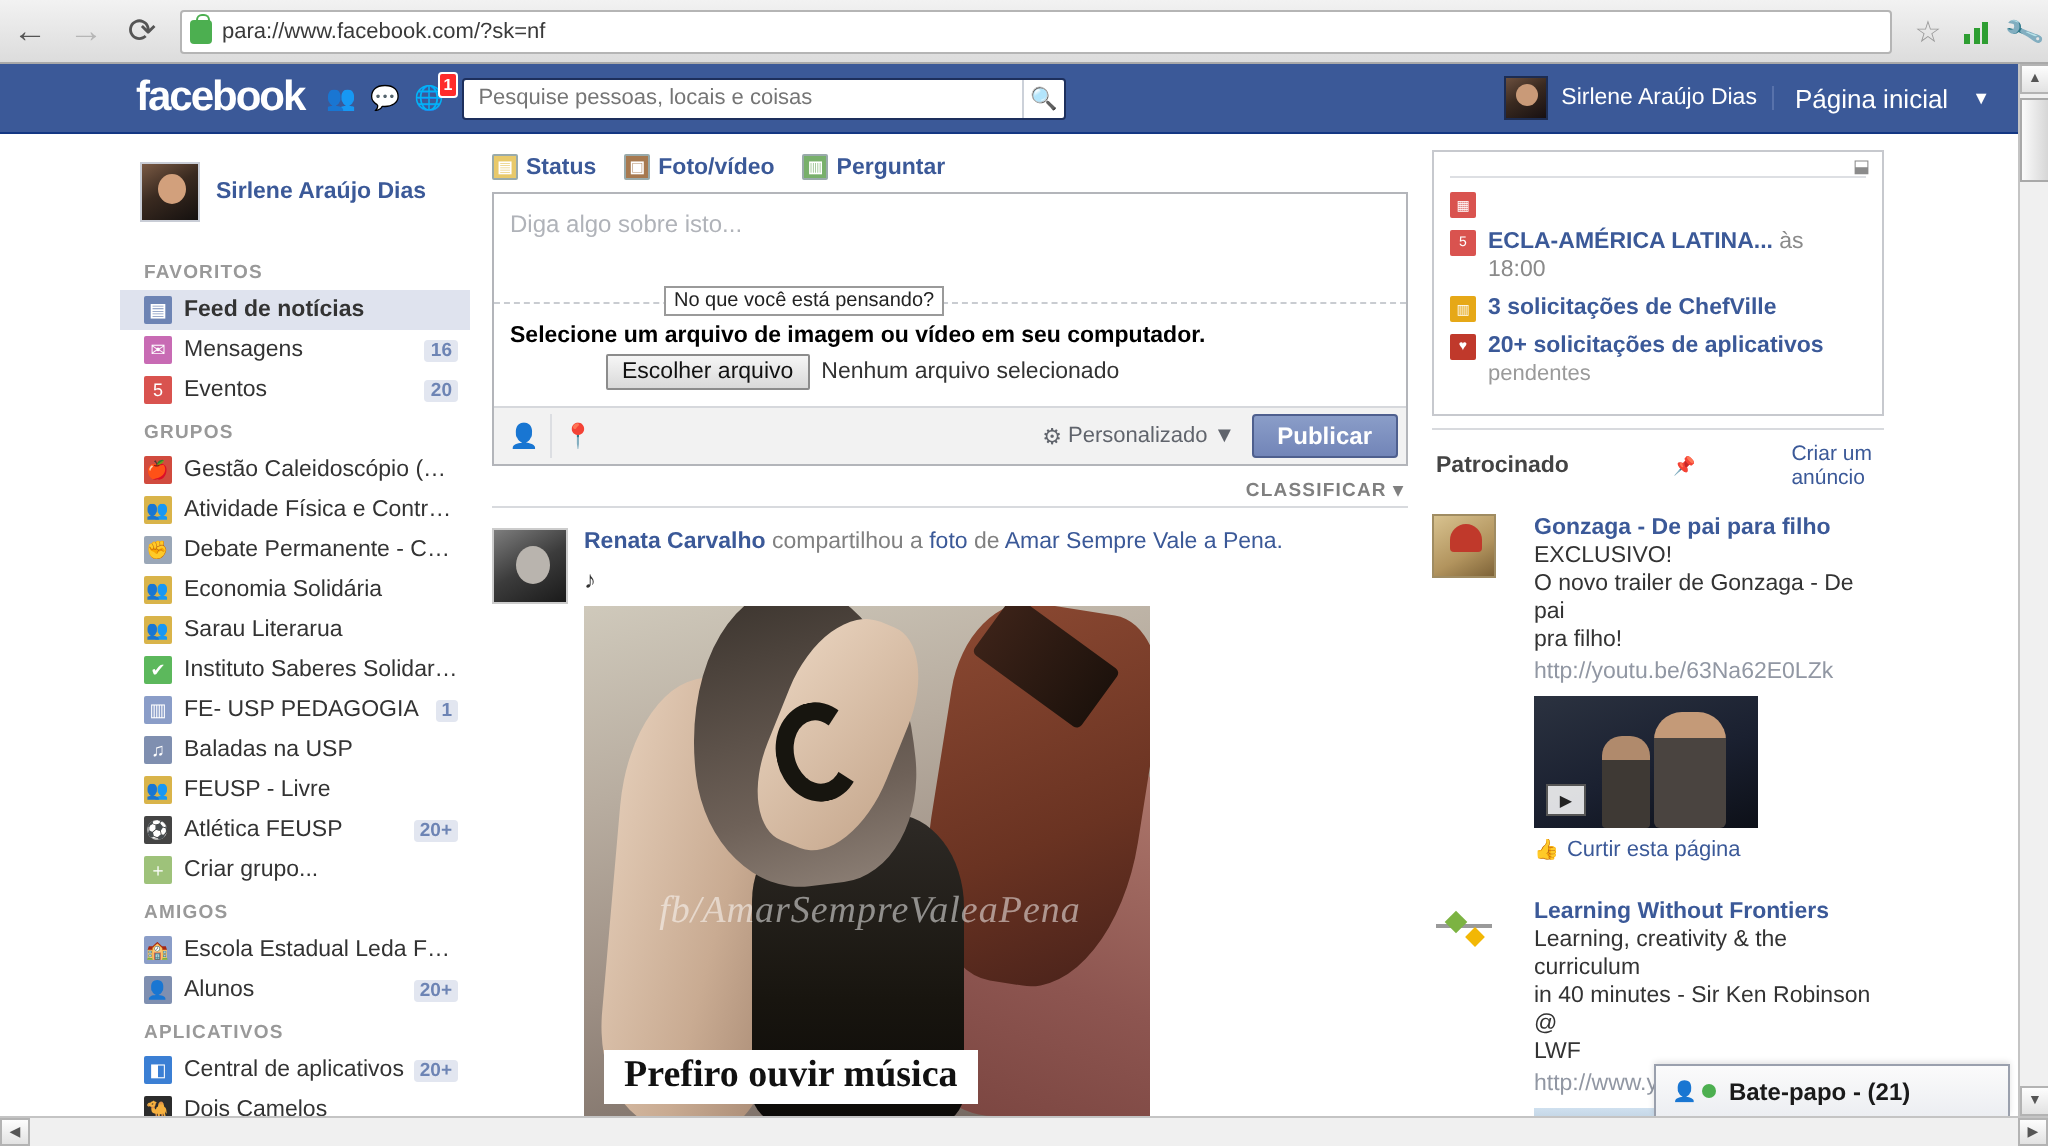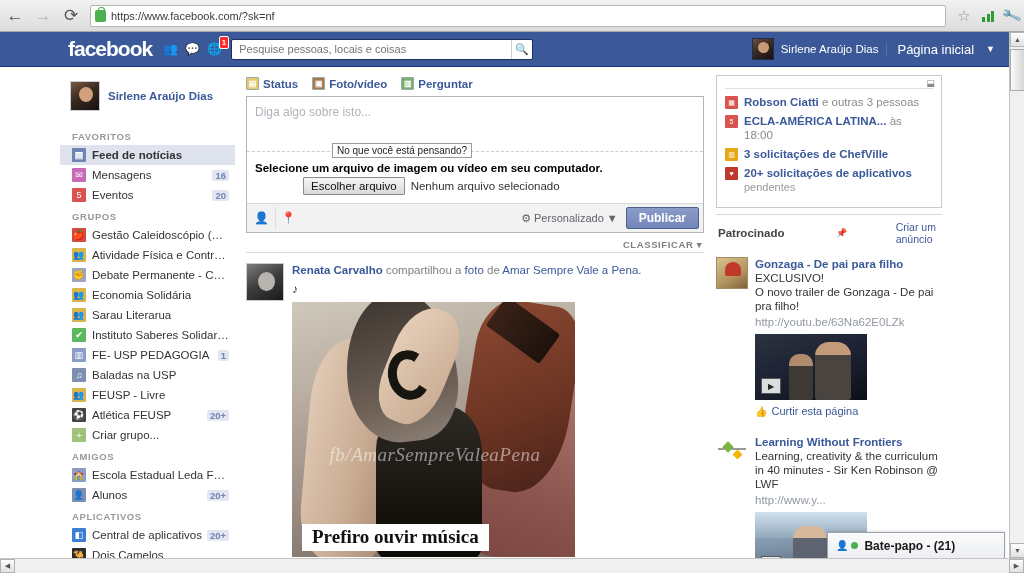--- a/index.html
+++ b/index.html
@@ -339,21 +339,21 @@
   .tk-sub { font-size: 11px; color: #9a9a9a; }
 
   #sponsored-head {
     display: flex; align-items: center; border-top: 1px solid #d8dade;
     margin-top: 6px; padding: 6px 2px 4px 2px; gap: 48px;
   }
   #sponsored-title { font-size: 11.5px; font-weight: bold; color: #444; }
   #sponsored-pin { font-size: 9px; color: #8a8a8a; margin-left: 4px; }
   #sponsored-link { margin-left: auto; font-size: 10.5px; color: #3b5998; cursor: pointer; }
 
-  .ad { display: flex; padding: 8px 0 10px 0; }
+  .ad { display: flex; padding: 8px 0 10px 0; gap: 12px; }
   .ad-logo { width: 32px; height: 32px; flex: none; margin-right: 7px; }
   .ad-body { flex: 1; }
   .ad-title { font-size: 11.5px; font-weight: bold; color: #3b5998; cursor: pointer;
               line-height: 14px; }
   .ad-text { font-size: 11.5px; color: #333; line-height: 14px; }
   .ad-url { font-size: 11.5px; color: #9197a3; line-height: 15px; padding-top: 2px; }
   .ad-thumb {
     width: 112px; height: 66px; margin-top: 4px; position: relative;
     cursor: pointer; overflow: hidden;
   }
@@ -424,21 +424,21 @@
 </style>
 </head>
 <body>
 
 <div id="browser-chrome">
   <div class="nav-btn">←</div>
   <div class="nav-btn disabled">→</div>
   <div class="nav-btn">⟳</div>
   <div id="url-bar">
     <span class="lock-ico"></span>
-    <span id="url-text">https://www.facebook.com/?sk=nf</span>
+    <span id="url-text">para://www.facebook.com/?sk=nf</span>
   </div>
   <div class="chrome-icon" id="star-btn">☆</div>
   <div class="chrome-icon">
     <span id="bars-ico">
       <i style="height:5px"></i>
         <i style="height:8px"></i>
         <i style="height:11px"></i>
     </span>
   </div>
   <div class="chrome-icon" id="wrench-ico">🔧</div>
@@ -631,21 +631,20 @@
     </div>
   </div>
 
   <div id="right-col">
     <div id="ticker">
       <div id="ticker-collapse">⬓</div>
       <div id="ticker-top-line"></div>
       <div id="ticker-items">
           <div class="tk-item">
             <span class="tk-ico" style="background: rgb(217, 83, 79);">▦</span>
-            <span class="tk-text"><span class="tk-strong">Robson Ciatti</span><span class="tk-muted"> e outras 3 pessoas</span></span>
           </div>
           <div class="tk-item">
             <span class="tk-ico" style="background: rgb(217, 83, 79);">5</span>
             <span class="tk-text"><span class="tk-strong">ECLA-AMÉRICA LATINA...</span><span class="tk-muted"> às 18:00</span></span>
           </div>
           <div class="tk-item">
             <span class="tk-ico" style="background: rgb(230, 168, 23);">▥</span>
             <span class="tk-text"><span class="tk-strong">3 solicitações de ChefVille</span></span>
           </div>
           <div class="tk-item">

